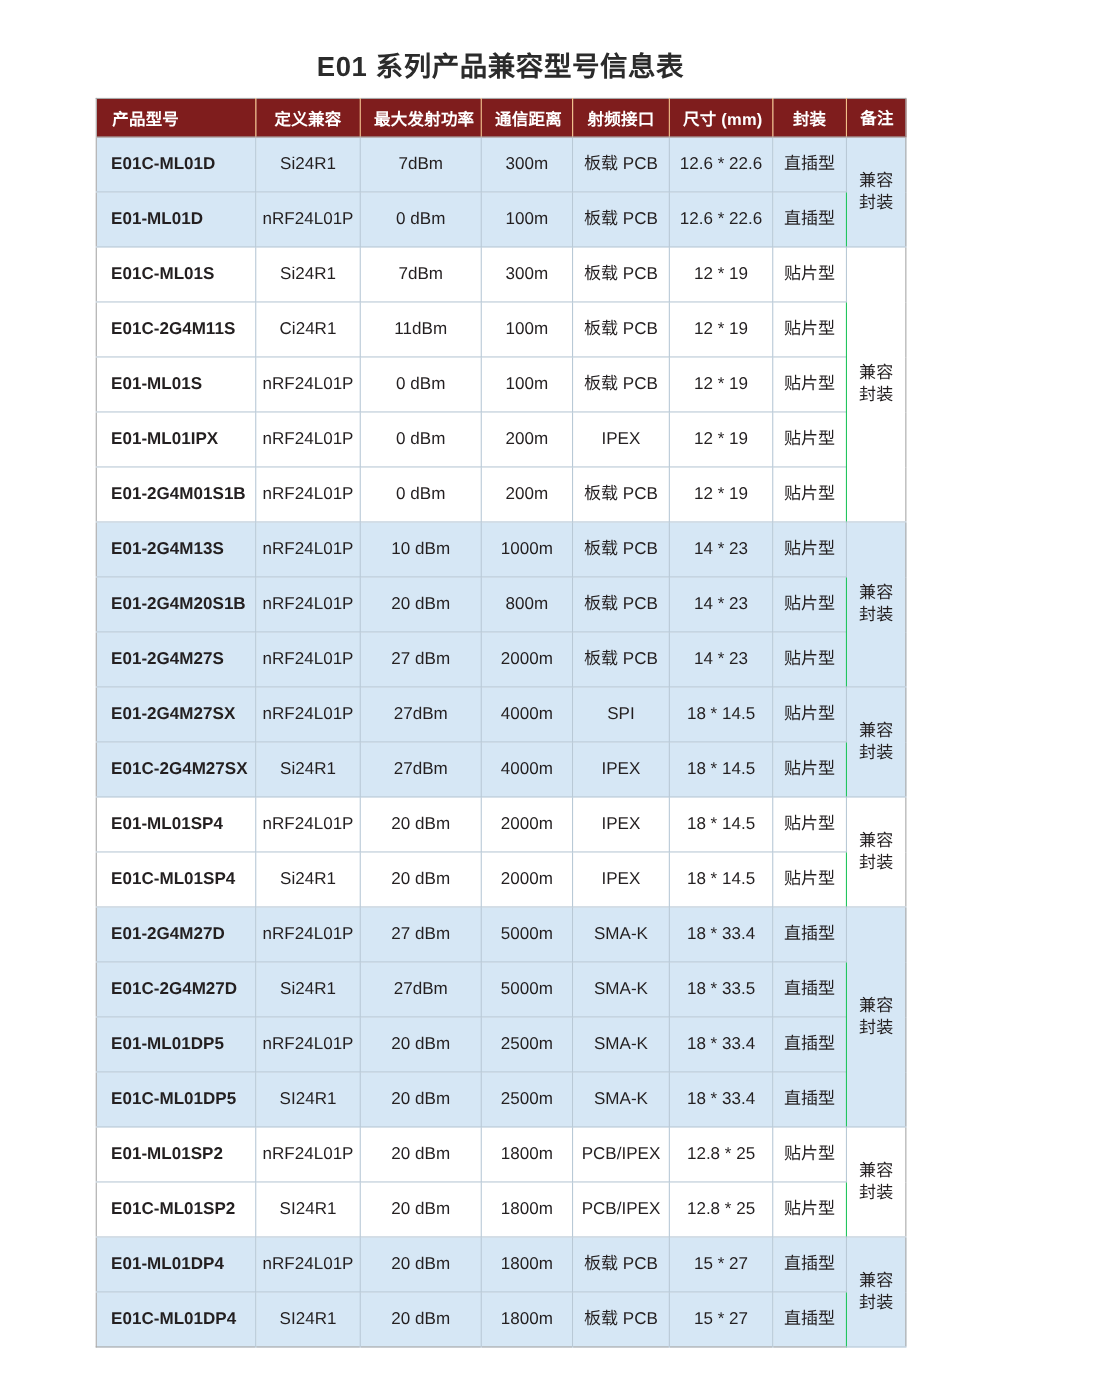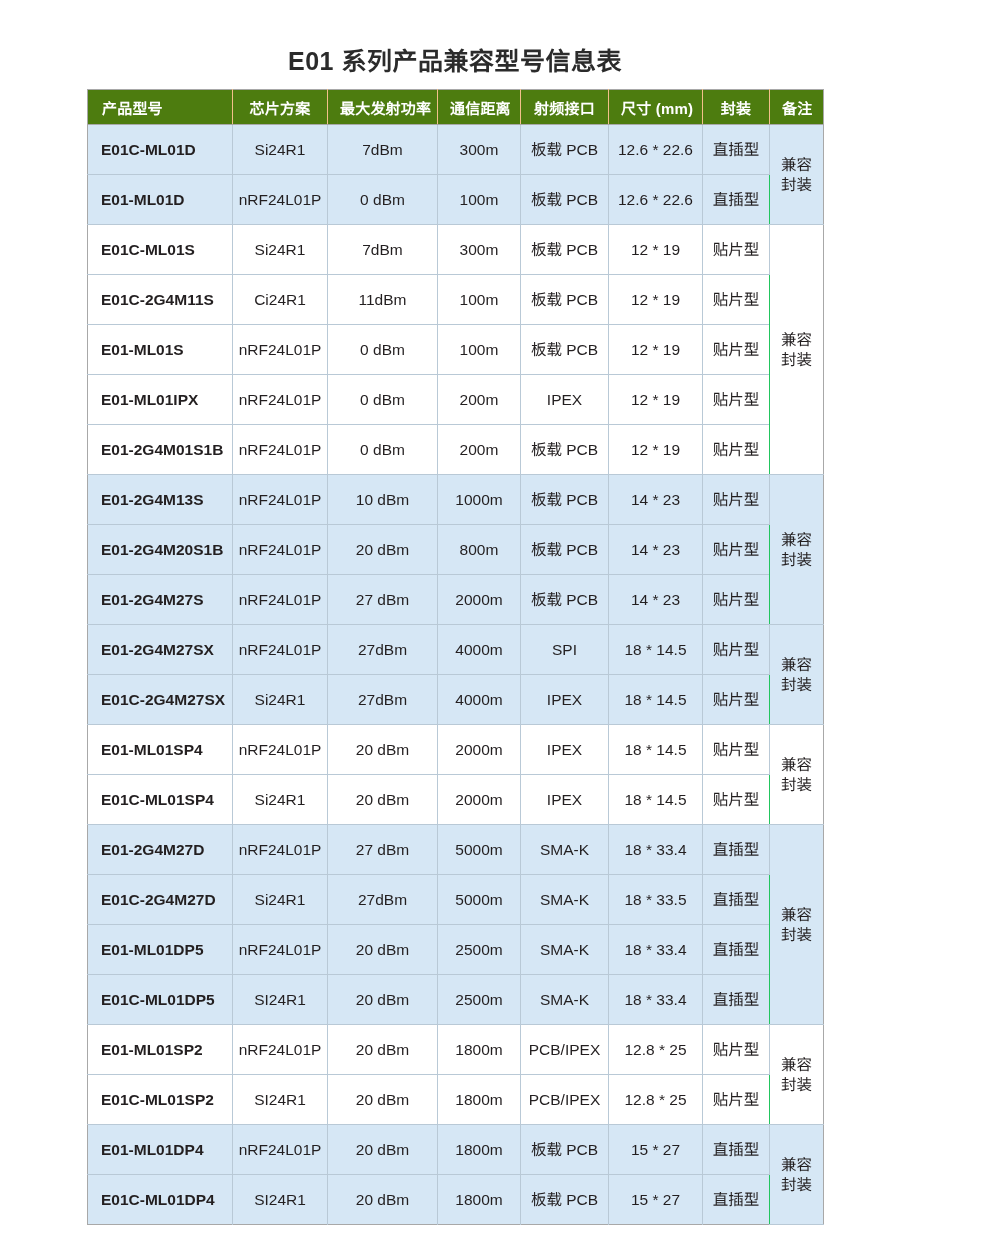--- a/index.html
+++ b/index.html
@@ -50,21 +50,21 @@
   table.spec col.c-model   { width: 145px; }
   table.spec col.c-chip    { width: 95px; }
   table.spec col.c-power   { width: 110px; }
   table.spec col.c-dist    { width: 83px; }
   table.spec col.c-rf      { width: 88px; }
   table.spec col.c-size    { width: 94px; }
   table.spec col.c-pkg     { width: 67px; }
   table.spec col.c-remark  { width: 54px; }
 
   table.spec thead th {
-    background: #4d7c0f;
+    background: #7f1d1d;
     color: #ffffff;
     font-size: 15px;
     font-weight: bold;
     height: 34px;
     text-align: center;
     vertical-align: middle;
     border-right: 1px solid #f2c08a;
     border-bottom: 1px solid #a8a8a8;
     padding: 0 12px;
     white-space: nowrap;
@@ -142,21 +142,21 @@
           <col class="c-power">
           <col class="c-dist">
         <col class="c-rf">
           <col class="c-size">
           <col class="c-pkg">
           <col class="c-remark">
       </colgroup>
       <thead>
         <tr>
           <th class="th-model">产品型号</th>
-          <th>芯片方案</th>
+          <th>定义兼容</th>
           <th>最大发射功率</th>
           <th>通信距离</th>
           <th>射频接口</th>
           <th>尺寸 (mm)</th>
           <th>封装</th>
           <th>备注</th>
         </tr>
       </thead>
       <tbody id="spec-body">
           <tr class="band-blue hl">

